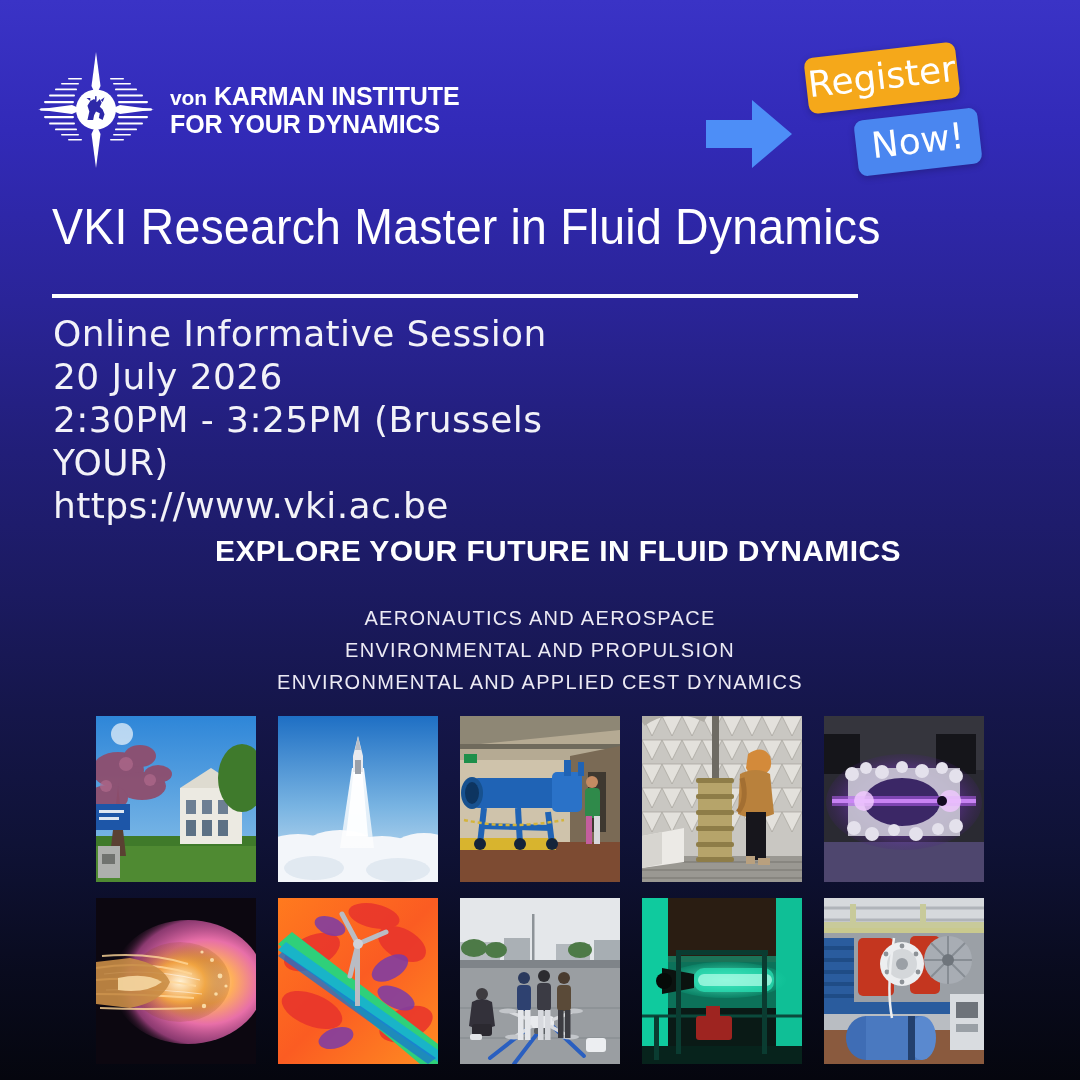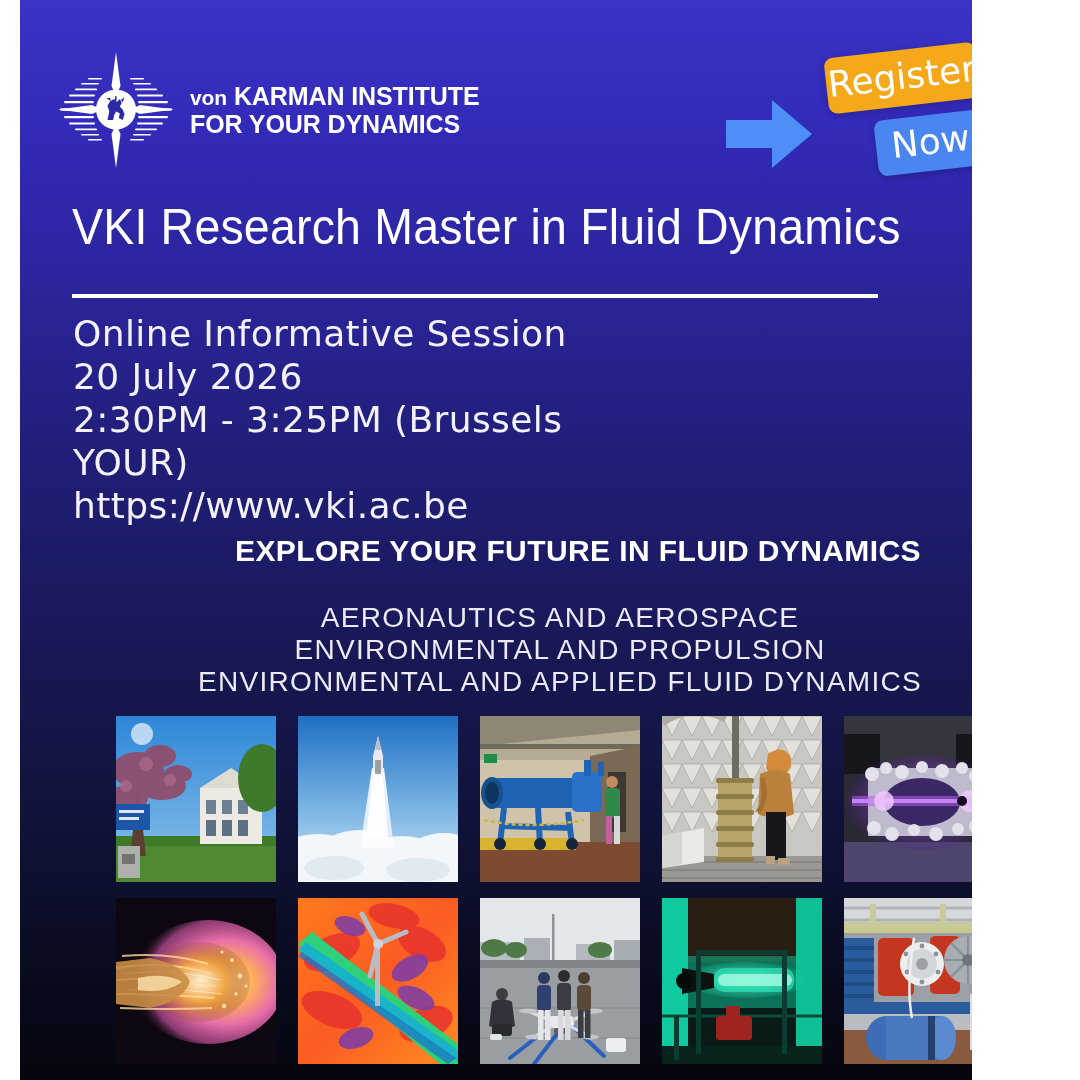--- a/index.html
+++ b/index.html
@@ -5,33 +5,32 @@
   * { margin:0; padding:0; box-sizing:border-box; }
 
   html, body {
     width:1080px; height:1080px;
     font-family:"Liberation Sans", sans-serif;
     overflow:hidden;
   }
 
   #poster {
     position:relative;
-    width:952px; height:1080px;
+    width:1080px; height:1080px;
     background:linear-gradient(180deg,
       #3a33c6 0%,
       #322ab8 12%,
       #2a2498 28%,
       #211e78 42%,
       #1b1a60 55%,
       #15164a 66%,
       #0f1236 78%,
       #090b1e 90%,
       #05060e 100%);
     overflow:hidden;
-    margin-left:20px;
   }
 
   
   #header { position:absolute; top:0; left:0; width:1080px; height:190px; }
 
   #logo-block {
     position:absolute; left:38px; top:52px;
     display:flex; align-items:center; gap:16px;
   }
   #logo-mark { width:116px; height:116px; flex:0 0 116px; }
@@ -126,21 +125,21 @@
     padding-left:36px;
   }
 
   
   #disciplines {
     position:absolute; left:0; top:602px;
     width:1080px;
     text-align:center;
     color:#eceaf4;
     font-family:"Liberation Sans Narrow","Liberation Sans", sans-serif;
-    font-size:28px;
+    font-size:20px;
     line-height:32px;
     letter-spacing:1.3px;
   }
   #disciplines .line { display:block; }
 
   
   #photo-grid {
     position:absolute; left:96px; top:716px;
     width:888px; height:348px;
     display:grid;
@@ -247,21 +246,21 @@
     <span class="line">2:30PM - 3:25PM (Brussels</span>
     <span class="line">YOUR)</span>
     <span class="line">https://www.vki.ac.be</span>
   </div>
 
   <div id="tagline">EXPLORE YOUR FUTURE IN FLUID DYNAMICS</div>
 
   <div id="disciplines">
     <span class="line">AERONAUTICS AND AEROSPACE</span>
     <span class="line">ENVIRONMENTAL AND PROPULSION</span>
-    <span class="line">ENVIRONMENTAL AND APPLIED FLUID DYNAMICS</span>
+    <span class="line">ENVIRONMENTAL AND APPLIED CEST DYNAMICS</span>
   </div>
 
   <div id="photo-grid">
 
     <div class="photo">
       <svg viewBox="0 0 160 166" xmlns="http://www.w3.org/2000/svg">
         <defs>
             <linearGradient id="sky1" x1="0" y1="0" x2="0" y2="1">
           <stop offset="0" stop-color="#2e86d8"></stop>
               <stop offset="1" stop-color="#8fc4ea"></stop>

